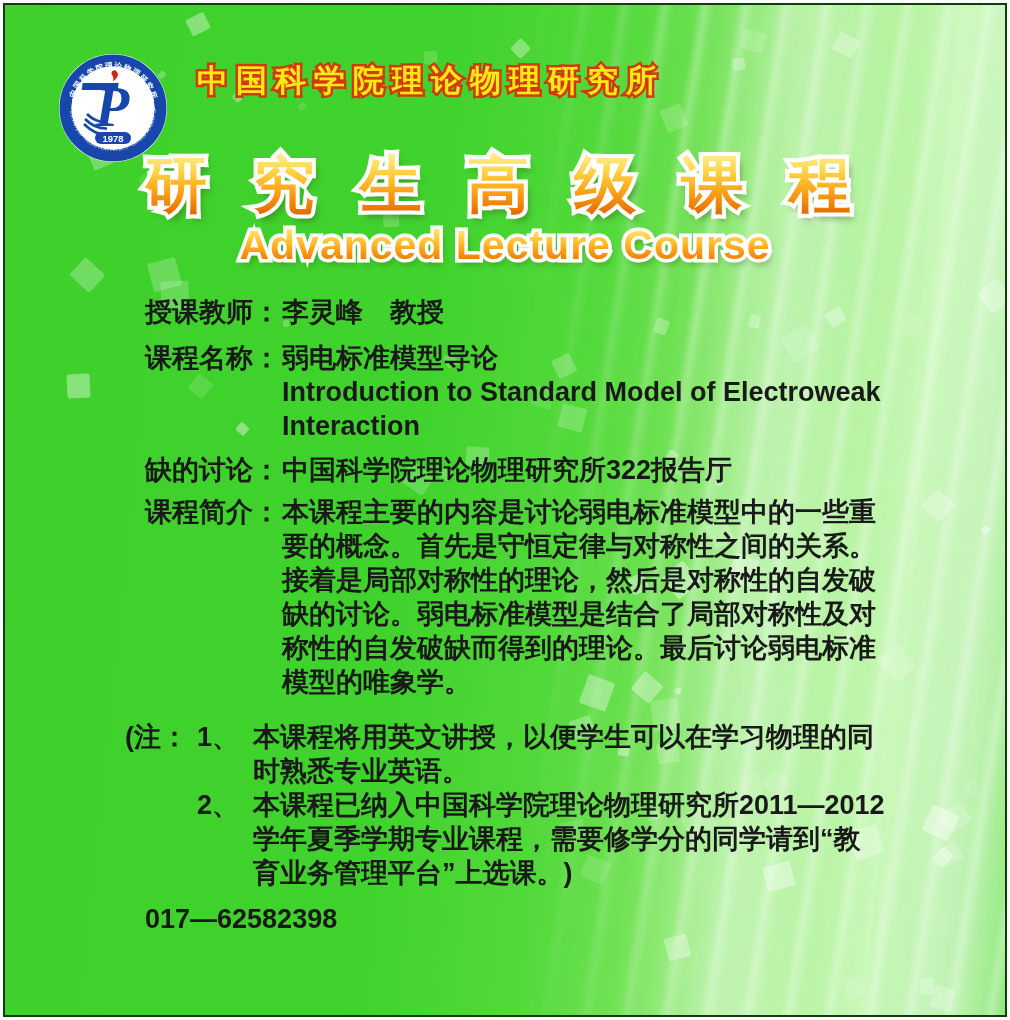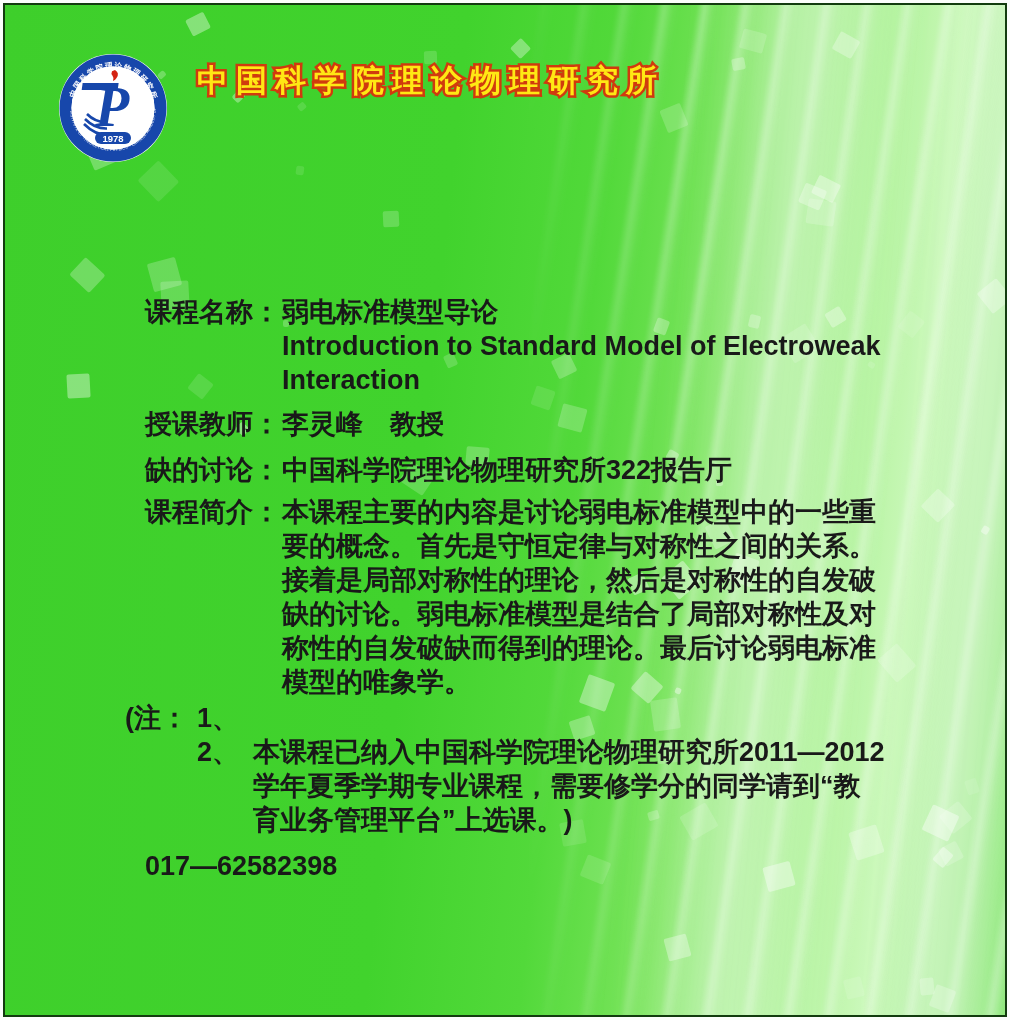--- a/index.html
+++ b/index.html
@@ -86,21 +86,21 @@
   
   .info {
     position:absolute; left:140px; top:290px; width:770px;
     color:#191919; font-size:27px; font-weight:bold; line-height:34px;
   }
   .row { display:flex; align-items:flex-start; margin-bottom:10px; }
   .row-label { flex:none; width:137px; white-space:nowrap; }
   .row-value { white-space:pre-line; }
   .row.mb12 { margin-bottom:12px; }
   .row.mb8  { margin-bottom:8px; }
-  .row.mb6  { margin-bottom:2px; }
+  .row.mb6  { margin-bottom:21px; }
 
   .notes { margin-left:-20px; margin-bottom:10px; }
   .note-line { display:flex; align-items:flex-start; }
   .note-prefix { flex:none; width:72px; white-space:nowrap; }
   .note-num    { flex:none; width:56px; white-space:nowrap; }
   .note-text   { white-space:pre-line; }
 
   .contact { display:flex; margin-top:12px; }
 </style>
 </head>
@@ -213,33 +213,44 @@
       <text x="56" y="89.5" font-size="9.5" font-weight="bold" fill="#ffffff" text-anchor="middle">1978</text>
     </svg>
 
     <div class="inst">
       <div class="inst-cn layered">
         <span class="l-stroke">中国科学院理论物理研究所</span>
         <span class="l-fill">中国科学院理论物理研究所</span>
       </div>
     </div>
 
+    <div class="title-block">
+      <div class="title-cn layered">
+        <span class="l-stroke">研 究 生 高 级 课 程</span>
+        <span class="l-fill gold-fill">研 究 生 高 级 课 程</span>
+      </div>
+      <br>
+      <div class="title-en layered">
+        <span class="l-stroke">Advanced Lecture Course</span>
+        <span class="l-fill gold-fill">Advanced Lecture Course</span>
+      </div>
+    </div>
 
     <div class="info">
+
+      <div class="row mb12">
+        <span class="row-label">授课教师：</span>
+        <span class="row-value">李灵峰　教授</span>
+      </div>
 
       <div class="row">
         <span class="row-label">课程名称：</span>
         <span class="row-value">弱电标准模型导论
 Introduction to Standard Model of Electroweak
 Interaction</span>
-      </div>
-
-      <div class="row mb12">
-        <span class="row-label">授课教师：</span>
-        <span class="row-value">李灵峰　教授</span>
       </div>
 
 
       <div class="row mb8">
         <span class="row-label">缺的讨论：</span>
         <span class="row-value">中国科学院理论物理研究所322报告厅</span>
       </div>
 
       <div class="row mb6">
         <span class="row-label">课程简介：</span>
@@ -248,20 +259,22 @@
 接着是局部对称性的理论，然后是对称性的自发破
 缺的讨论。弱电标准模型是结合了局部对称性及对
 称性的自发破缺而得到的理论。最后讨论弱电标准
 模型的唯象学。</span>
       </div>
 
       <div class="notes">
         <div class="note-line">
           <span class="note-prefix">(注：</span>
           <span class="note-num">1、</span>
+          <span class="note-text">本课程将用英文讲授，以便学生可以在学习物理的同
+时熟悉专业英语。</span>
         </div>
         <div class="note-line">
           <span class="note-prefix"></span>
           <span class="note-num">2、</span>
           <span class="note-text">本课程已纳入中国科学院理论物理研究所2011—2012
 学年夏季学期专业课程，需要修学分的同学请到“教
 育业务管理平台”上选课。)</span>
         </div>
       </div>
 

